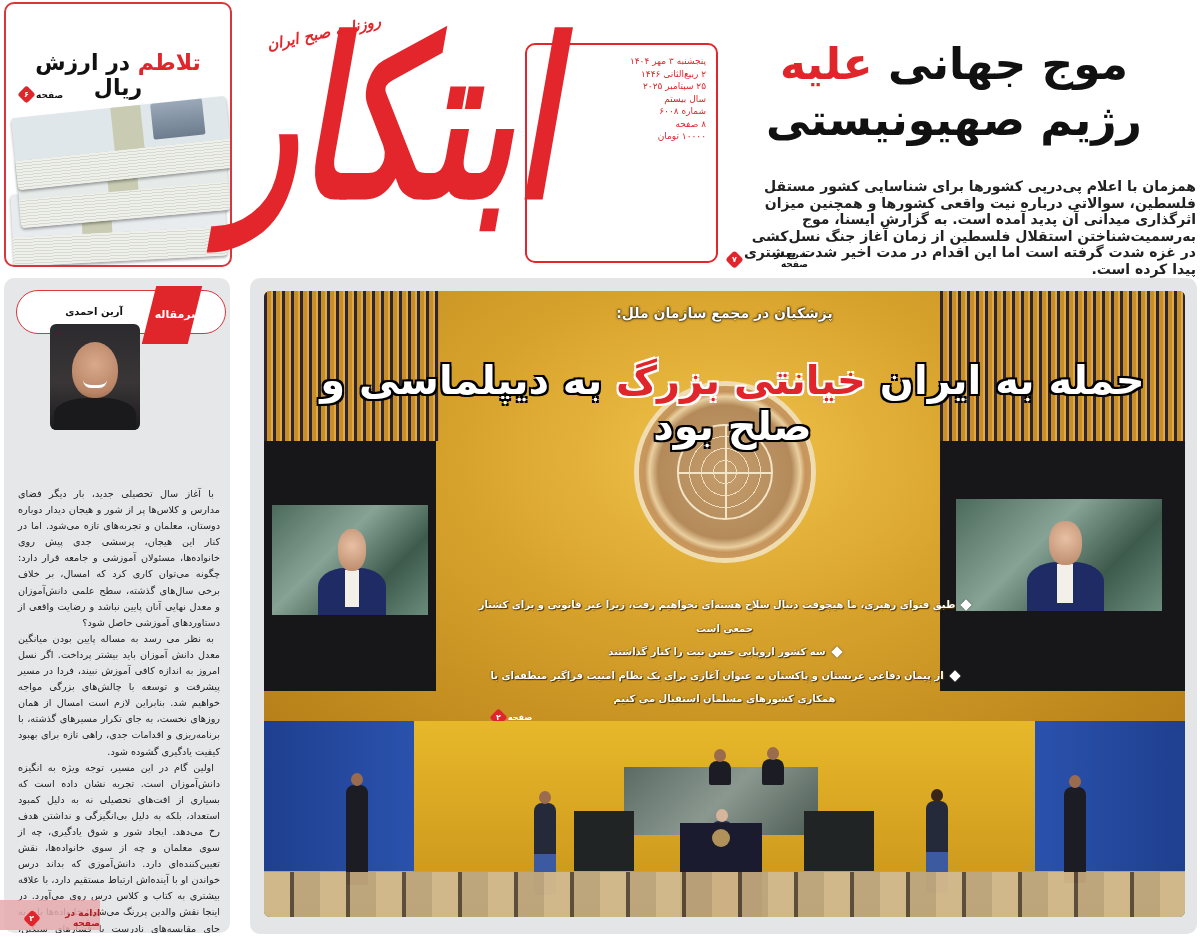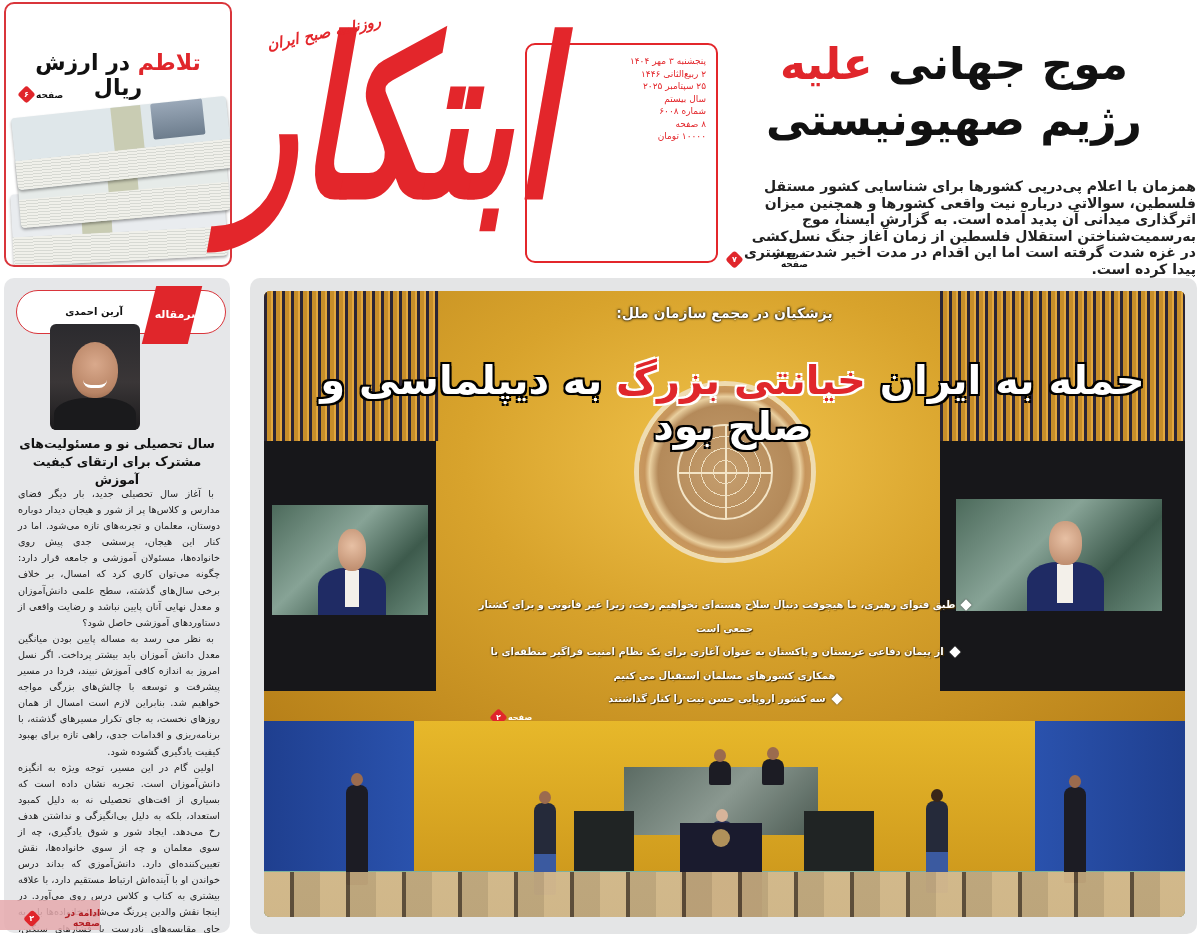--- a/index.html
+++ b/index.html
@@ -201,21 +201,20 @@
 <aside class="editorial">
   <div class="ed-pill"></div>
   <div class="ed-tag"></div>
   <div class="ed-tag-label">سرمقاله</div>
   <div class="ed-author">آرین احمدی</div>
   <div class="ed-photo">
     <div class="body"></div>
       <div class="face"></div>
       <div class="smile"></div>
   </div>
-  <h2 class="ed-headline">سال تحصیلی نو و مسئولیت‌های مشترک برای ارتقای کیفیت آموزش</h2>
   <div class="ed-body">
     <p>با آغاز سال تحصیلی جدید، بار دیگر فضای مدارس و کلاس‌ها پر از شور و هیجان دیدار دوباره دوستان، معلمان و تجربه‌های تازه می‌شود. اما در کنار این هیجان، پرسشی جدی پیش روی خانواده‌ها، مسئولان آموزشی و جامعه قرار دارد: چگونه می‌توان کاری کرد که امسال، بر خلاف برخی سال‌های گذشته، سطح علمی دانش‌آموزان و معدل نهایی آنان پایین نباشد و رضایت واقعی از دستاوردهای آموزشی حاصل شود؟</p>
     <p>به نظر می رسد به مساله پایین بودن میانگین معدل دانش آموزان باید بیشتر پرداخت. اگر نسل امروز به اندازه کافی آموزش نبیند، فردا در مسیر پیشرفت و توسعه با چالش‌های بزرگی مواجه خواهیم شد. بنابراین لازم است امسال از همان روزهای نخست، به جای تکرار مسیرهای گذشته، با برنامه‌ریزی و اقدامات جدی، راهی تازه برای بهبود کیفیت یادگیری گشوده شود.</p>
     <p>اولین گام در این مسیر، توجه ویژه به انگیزه دانش‌آموزان است. تجربه نشان داده است که بسیاری از افت‌های تحصیلی نه به دلیل کمبود استعداد، بلکه به دلیل بی‌انگیزگی و نداشتن هدف رخ می‌دهد. ایجاد شور و شوق یادگیری، چه از سوی معلمان و چه از سوی خانواده‌ها، نقش تعیین‌کننده‌ای دارد. دانش‌آموزی که بداند درس خواندن او با آینده‌اش ارتباط مستقیم دارد، با علاقه بیشتری به کتاب و کلاس درس روی می‌آورد. در اینجا نقش والدین پررنگ می‌شود؛ خانواده‌ها باید به جای مقایسه‌های نادرست یا فشارهای سنگین، مسیر تشویق، گفت‌وگو و همراهی را انتخاب کنند.</p>
 
   </div>
 </aside>
 <div class="ed-cont">
   <div class="ed-cont-bg"></div>
   <div class="ed-cont-label">
@@ -255,22 +254,22 @@
 
   <div class="main-kicker">پزشکیان در مجمع سازمان ملل:</div>
   <h1 class="main-title">
     <span>حمله به ایران</span>
     <span class="red">خیانتی بزرگ</span>
     <span>به دیپلماسی و صلح بود</span>
   </h1>
 
   <div class="bullets">
     <div><span class="dia"></span><span>طبق فتوای رهبری، ما هیچوقت دنبال سلاح هسته‌ای نخواهیم رفت، زیرا غیر قانونی و برای کشتار جمعی است</span></div>
+    <div><span class="dia"></span><span>سه کشور اروپایی حسن نیت را کنار گذاشتند</span></div>
     <div><span class="dia"></span><span>از پیمان دفاعی عربستان و پاکستان به عنوان آغازی برای یک نظام امنیت فراگیر منطقه‌ای با همکاری کشورهای مسلمان استقبال می کنیم</span></div>
-    <div><span class="dia"></span><span>سه کشور اروپایی حسن نیت را کنار گذاشتند</span></div>
   </div>
   <div class="main-page">
     <span>صفحه</span>
     <span class="badge">
         <span>۲</span>
       </span>
   </div>
 
   <div class="stage">
     <div class="gold-bk"></div>

